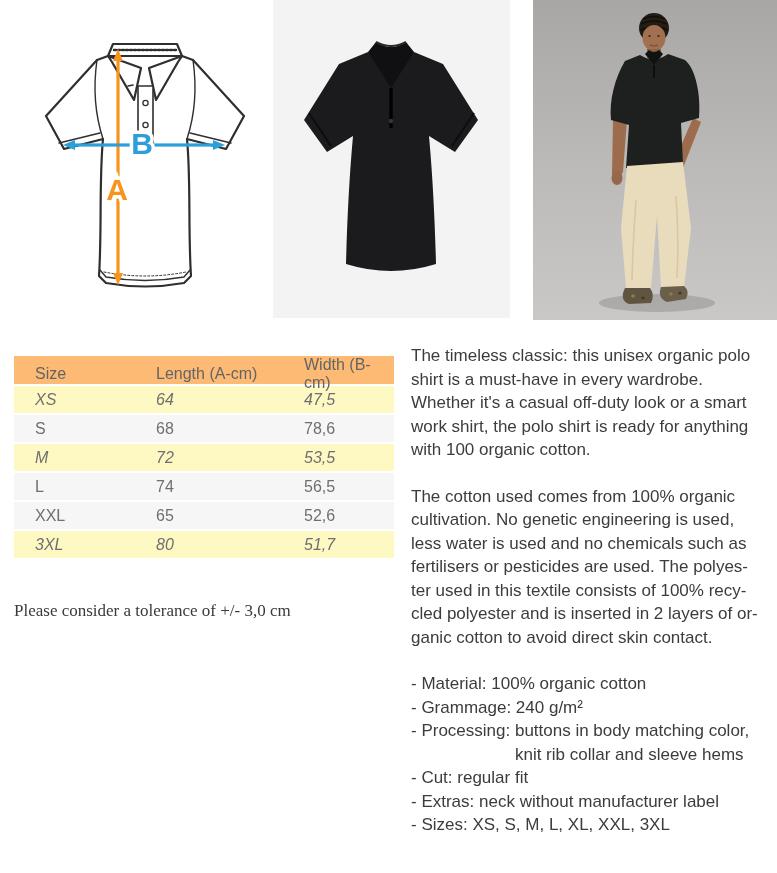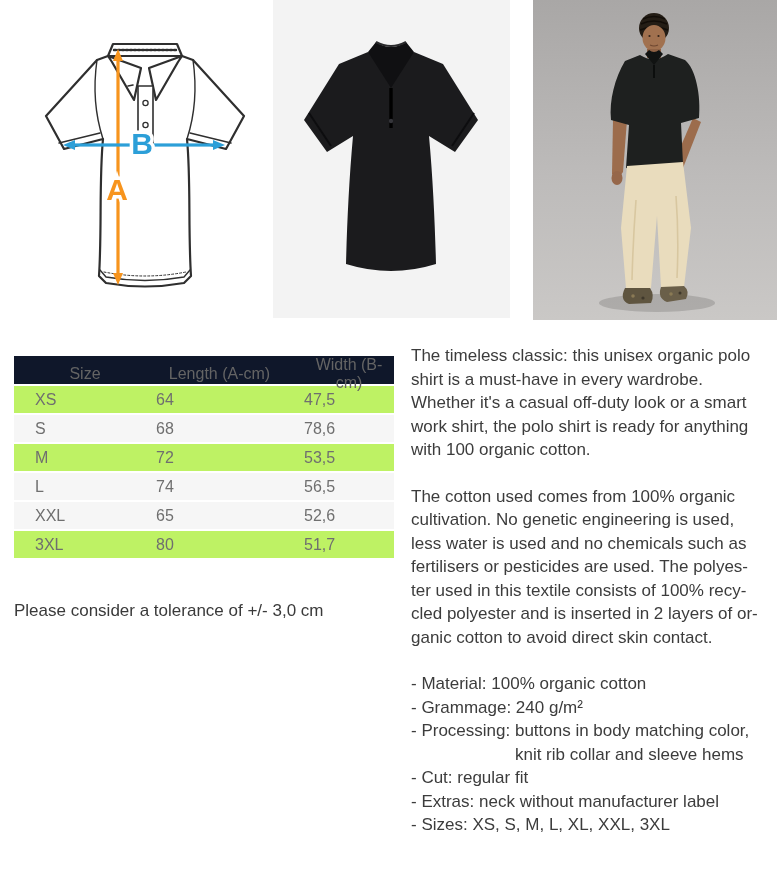--- a/index.html
+++ b/index.html
@@ -22,29 +22,29 @@
 
   
   .size-table {
     position: absolute; left: 14px; top: 356px; width: 380px;
     font-size: 16px; color: #6f6f6f;
   }
   .trow {
     display: grid; grid-template-columns: 121px 148px 1fr;
     align-items: center; height: 29px; border-bottom: 2px solid #ffffff;
   }
-  .trow.thead { height: 30px; background: #0f172a; color: #646464; text-align: center; }
-  .trow.odd  { background: #bef264; }
+  .trow.thead { height: 30px; background: #fdba74; color: #646464; }
+  .trow.odd  { background: #fef9c3; font-style: italic; }
   .trow.even { background: #f6f6f6; }
   .tcell { padding-left: 21px; }
   .trow .tcell:first-child { padding-left: 21px; }
 
   .tolerance-note {
     position: absolute; left: 14px; top: 601px;
-    font-size: 17px; color: #3a3a3a;
+    font-size: 17px; color: #3a3a3a; font-family: Liberation Serif, serif;
   }
 
   
   .desc {
     position: absolute; left: 411px; top: 344px; width: 372px;
     font-size: 17px; line-height: 23.5px; color: #3c3c3c;
   }
   .desc .para { white-space: pre-line; margin-bottom: 23px; }
   .desc .bullets { margin-top: 0; }
   .desc .bullet { white-space: pre-wrap; }

